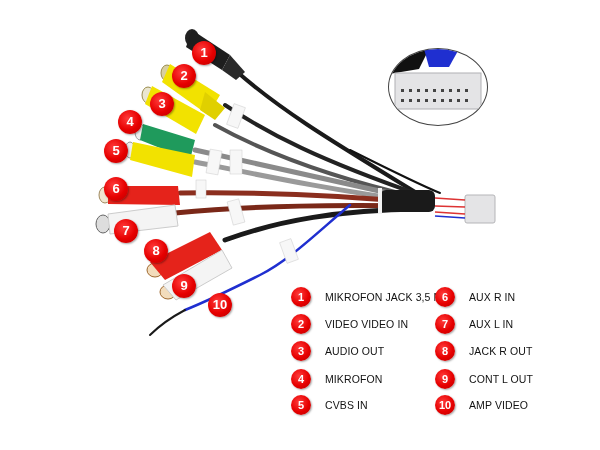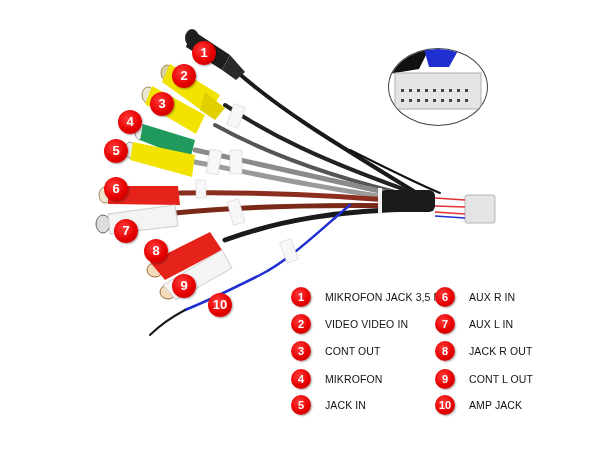--- a/index.html
+++ b/index.html
@@ -156,29 +156,29 @@
     <div class="legend-item" style="left:291px;top:286px;">
       <span class="badge">1</span>
       <span class="legend-label">MIKROFON JACK 3,5 MM</span>
     </div>
     <div class="legend-item" style="left:291px;top:313px;">
       <span class="badge">2</span>
       <span class="legend-label">VIDEO VIDEO IN</span>
     </div>
     <div class="legend-item" style="left:291px;top:340px;">
       <span class="badge">3</span>
-      <span class="legend-label">CONT OUT</span>
+      <span class="legend-label">AUDIO OUT</span>
     </div>
     <div class="legend-item" style="left:291px;top:368px;">
       <span class="badge">4</span>
       <span class="legend-label">MIKROFON</span>
     </div>
     <div class="legend-item" style="left:291px;top:394px;">
       <span class="badge">5</span>
-      <span class="legend-label">JACK IN</span>
+      <span class="legend-label">CVBS IN</span>
     </div>
   </div>
 
   
   <div>
     <div class="legend-item" style="left:435px;top:286px;">
       <span class="badge">6</span>
       <span class="legend-label">AUX R IN</span>
     </div>
     <div class="legend-item" style="left:435px;top:313px;">
@@ -188,16 +188,16 @@
     <div class="legend-item" style="left:435px;top:340px;">
       <span class="badge">8</span>
       <span class="legend-label">JACK R OUT</span>
     </div>
     <div class="legend-item" style="left:435px;top:368px;">
       <span class="badge">9</span>
       <span class="legend-label">CONT L OUT</span>
     </div>
     <div class="legend-item" style="left:435px;top:394px;">
       <span class="badge">10</span>
-      <span class="legend-label">AMP JACK</span>
+      <span class="legend-label">AMP VIDEO</span>
     </div>
   </div>
 </div>
 
 </body></html>

